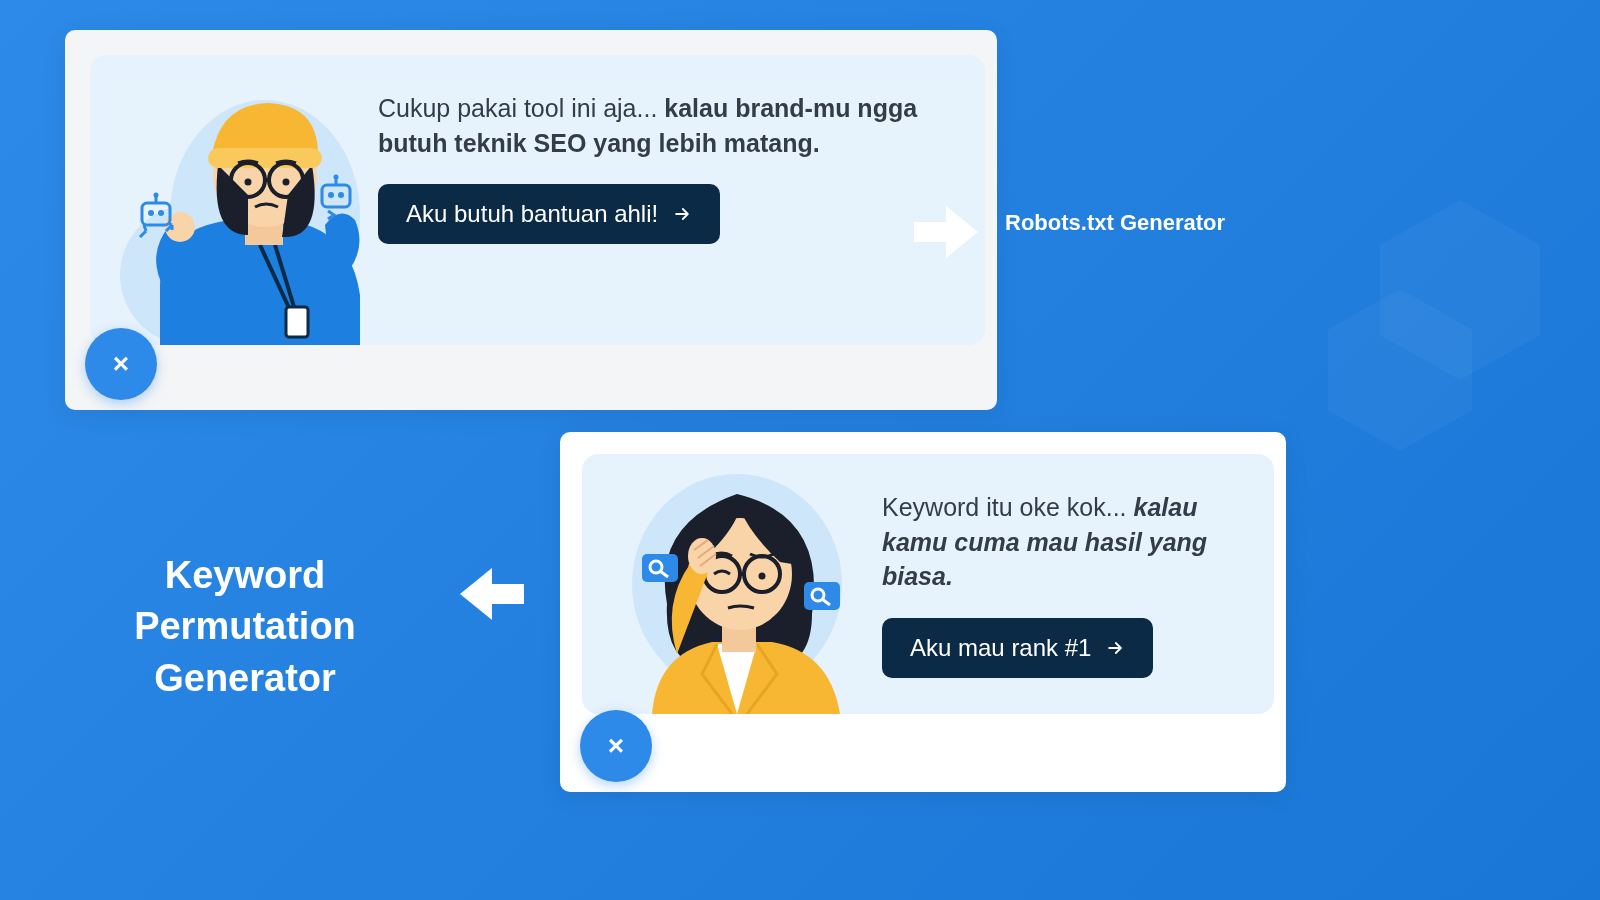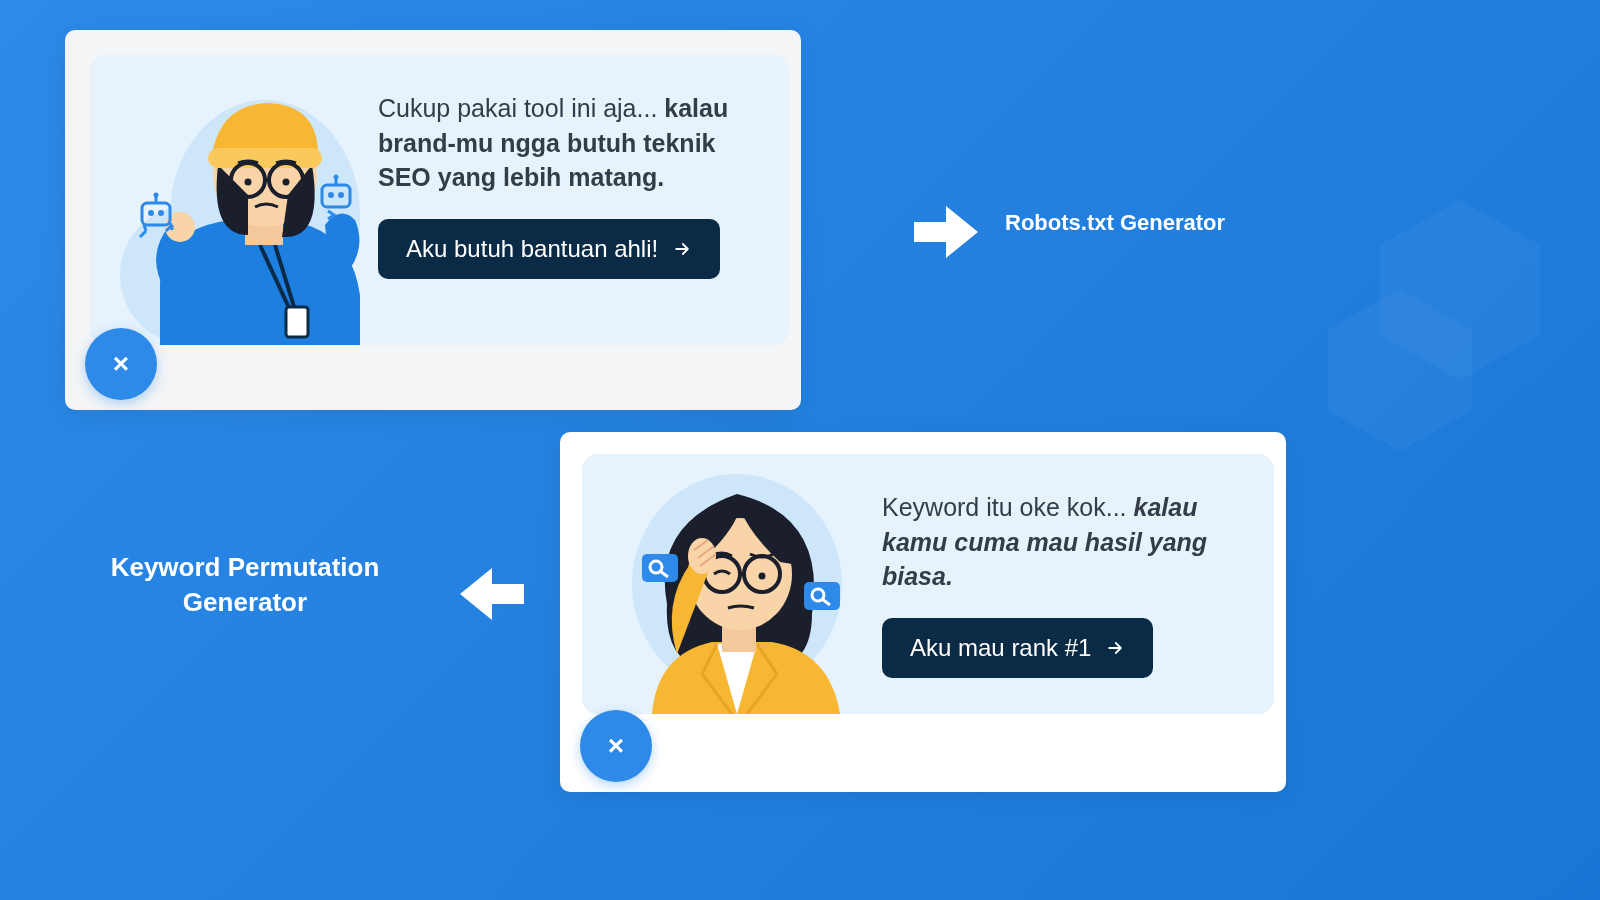--- a/index.html
+++ b/index.html
@@ -18,21 +18,21 @@
     background: rgba(255,255,255,0.04);
     clip-path: polygon(50% 0%, 100% 25%, 100% 75%, 50% 100%, 0% 75%, 0% 25%);
   }
   .hex1 { top: 200px; right: 60px; }
   .hex2 { top: 280px; right: 120px; transform: scale(0.9); }
 
   
   .card1 {
     position: absolute;
     top: 30px; left: 65px;
-    width: 736px; height: 380px;
+    width: 932px; height: 380px;
     background: #f3f5f7;
     border-radius: 10px;
     overflow: visible;
     box-shadow: 0 4px 24px rgba(0,0,0,.08);
   }
   .card1-inner {
     position: relative;
     margin: 25px 12px 0 25px;
     height: 290px;
     background: #e6f2fc;
@@ -119,21 +119,21 @@
     top: 210px; left: 1005px;
     color: #fff;
     font-size: 22px;
     font-weight: 700;
   }
   .label-left {
     position: absolute;
     top: 550px; left: 55px;
     width: 380px;
     color: #fff;
-    font-size: 26px;
+    font-size: 38px;
     font-weight: 700;
     text-align: center;
     line-height: 1.35;
   }
 
   
   .big-arrow {
     position: absolute;
     width: 64px; height: 56px;
   }

